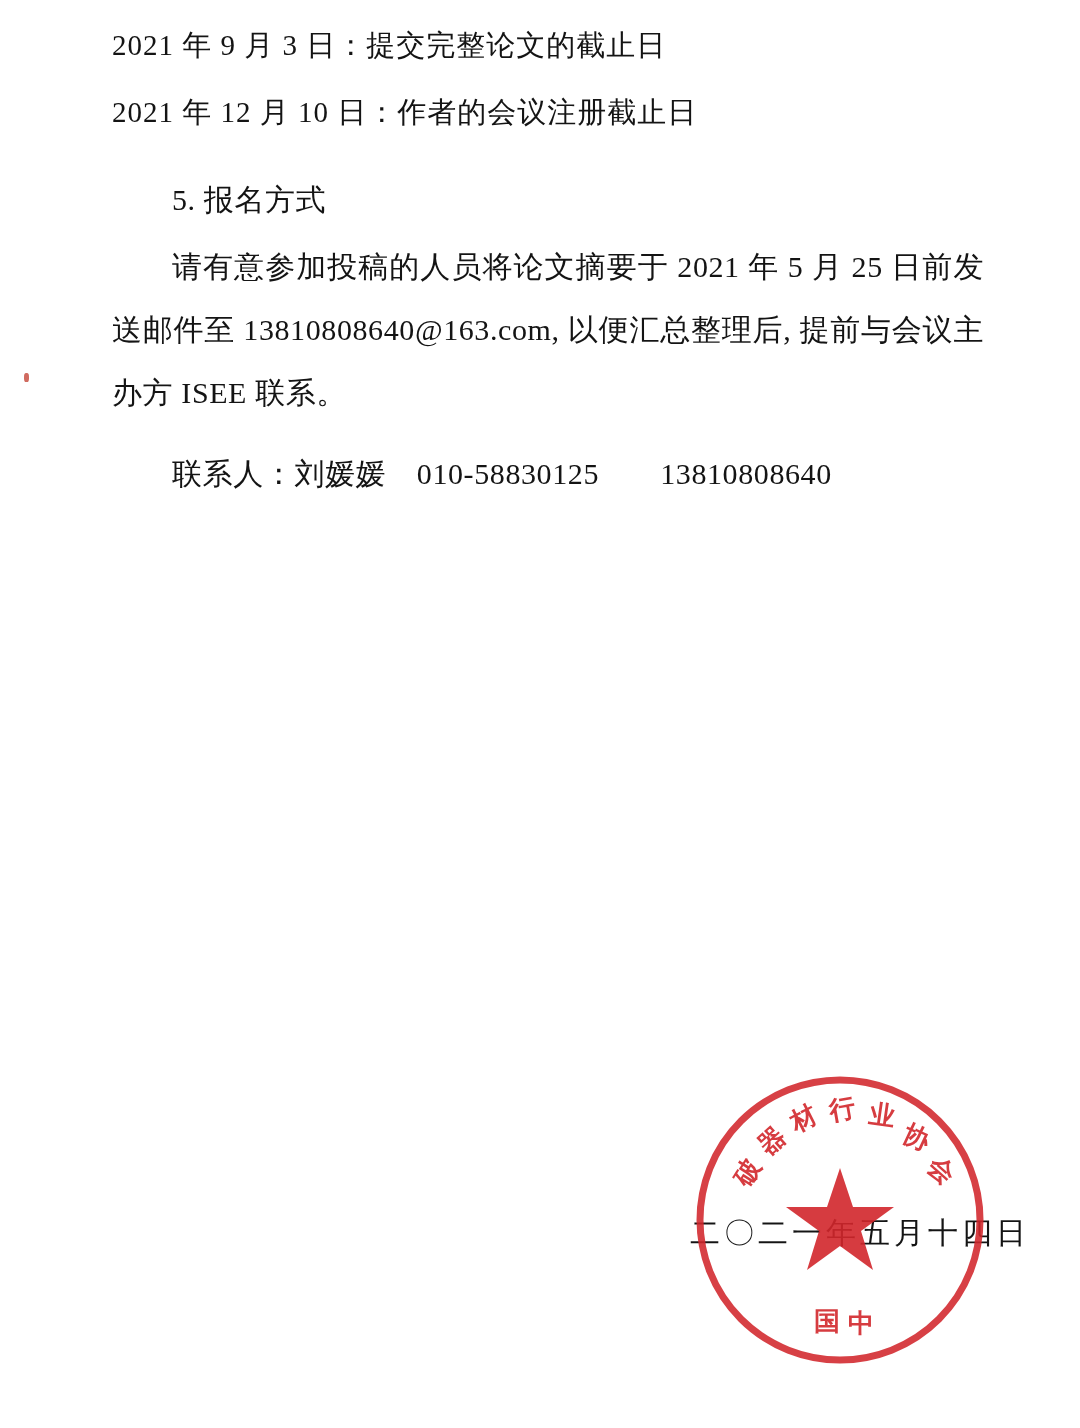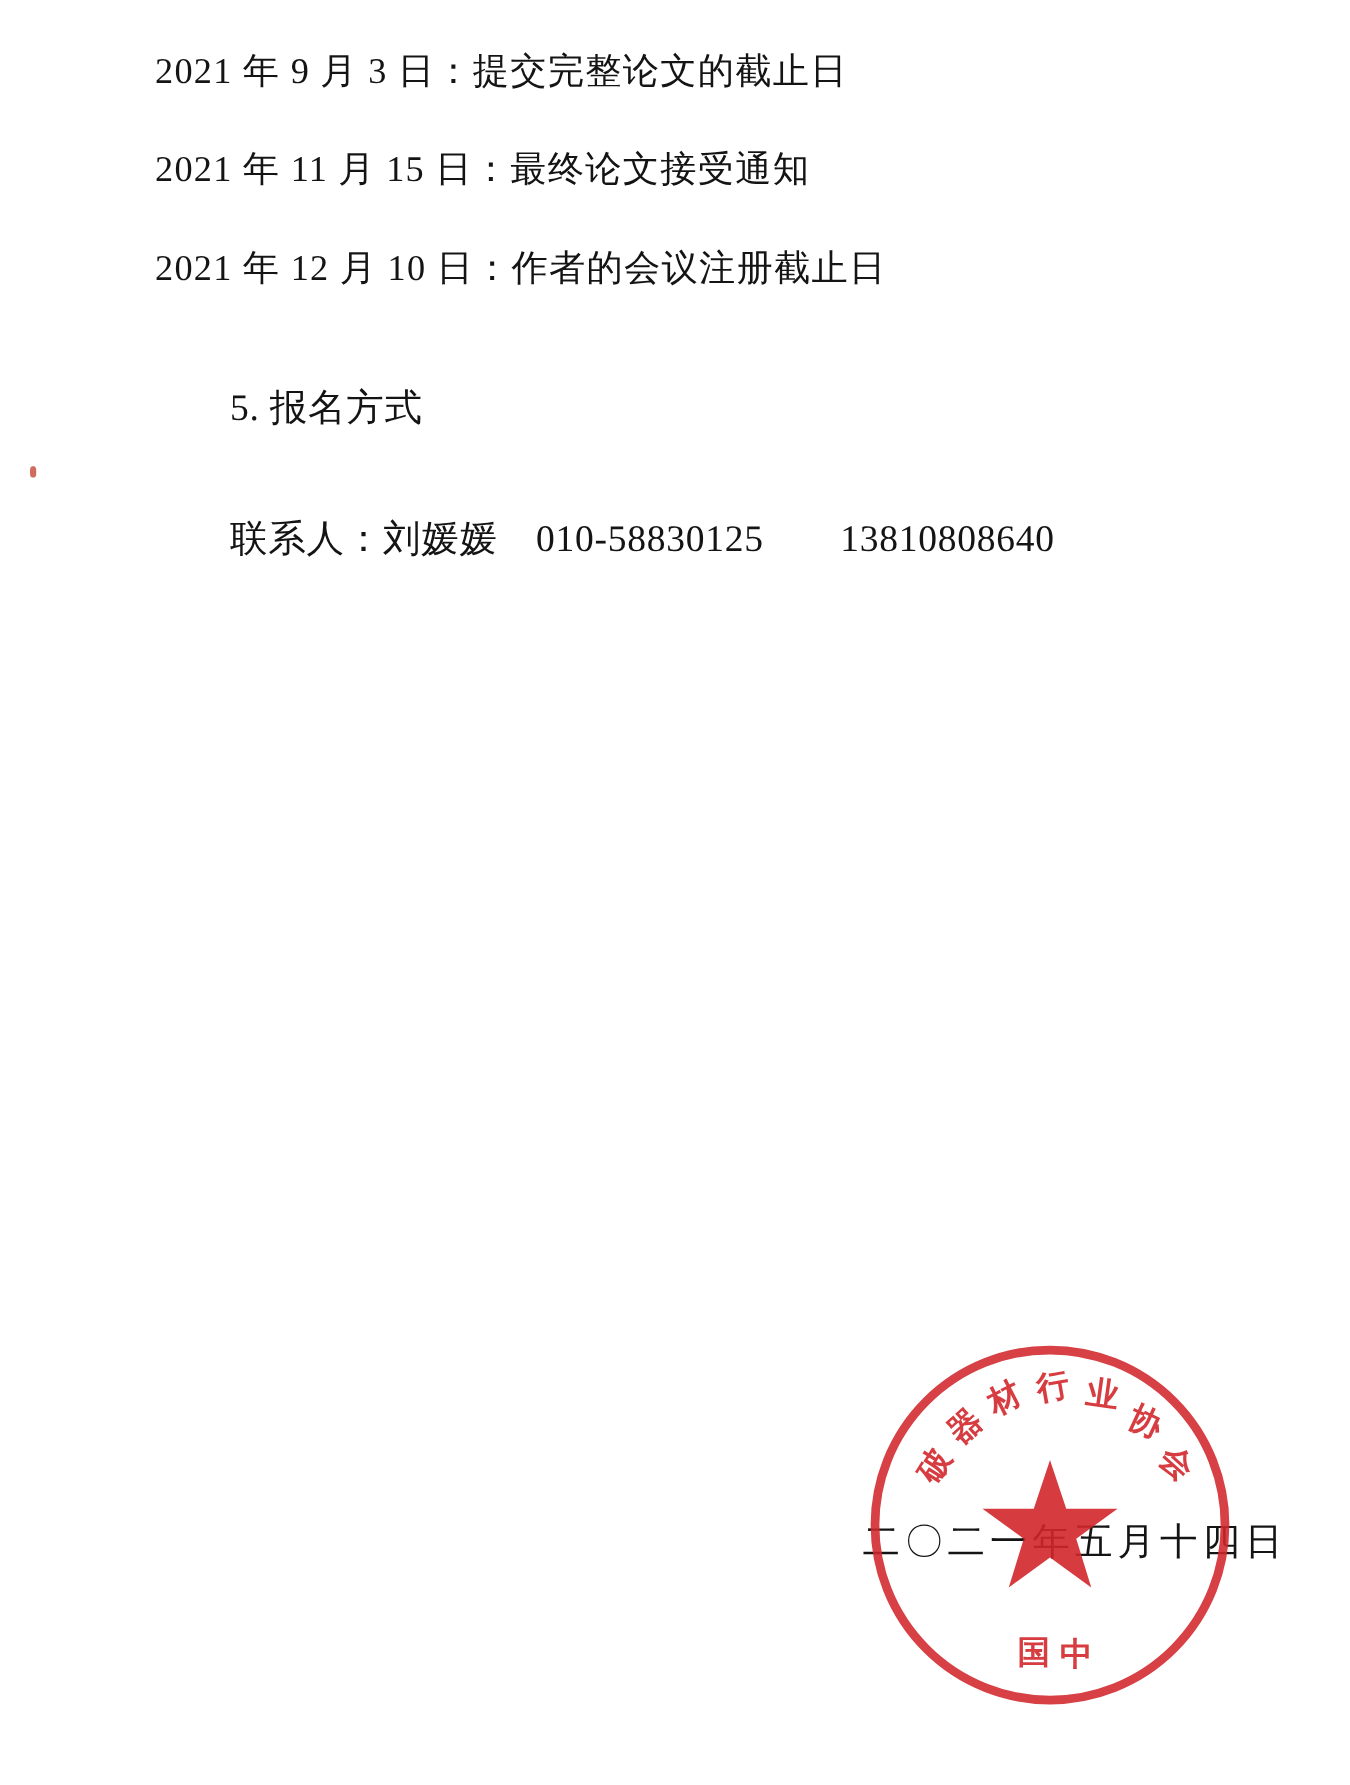--- a/index.html
+++ b/index.html
@@ -23,21 +23,21 @@
     padding: 0;
     box-sizing: border-box;
   }
   .body-text {
     position: absolute;
     left: 108px;
     top: 0px;
     width: 880px;
   }
   p {
-    margin: 16px;
+    margin: 4px;
     font-size: 30px;
     line-height: 63px;
     letter-spacing: 0.6px;
     text-align: justify;
     text-justify: inter-ideograph;
     color: #141414;
   }
   p.indent {
     text-indent: 60px;
   }
@@ -82,24 +82,24 @@
 </head>
 <body>
 
 <div class="page">
 
   <div class="speck"></div>
 
   <div class="body-text">
     <div style="height:10px"></div>
     <p class="date-line">2021 年 9 月 3 日：提交完整论文的截止日</p>
-    <p class="date-line">2021 年 11 月 15 日：最终论文接受通知</p>
     <p class="date-line">2021 年 12 月 10 日：作者的会议注册截止日</p>
     <div class="gap-md"></div>
     <p class="indent">5. 报名方式</p>
+    <p class="indent">请有意参加投稿的人员将论文摘要于 2021 年 5 月 25 日前发送邮件至 13810808640@163.com, 以便汇总整理后, 提前与会议主办方 ISEE 联系。</p>
     <div class="gap-sm"></div>
     <p class="indent">联系人：刘媛媛　010-58830125　　13810808640</p>
   </div>
 
   <div class="sign-date">二〇二一年五月十四日</div>
 
   <div class="stamp">
     <svg width="300" height="300" viewBox="0 0 300 300" xmlns="http://www.w3.org/2000/svg">
       <g fill="none" stroke="#d2262b" stroke-width="7" opacity="0.88">
         <circle cx="150" cy="150" r="140"></circle>

